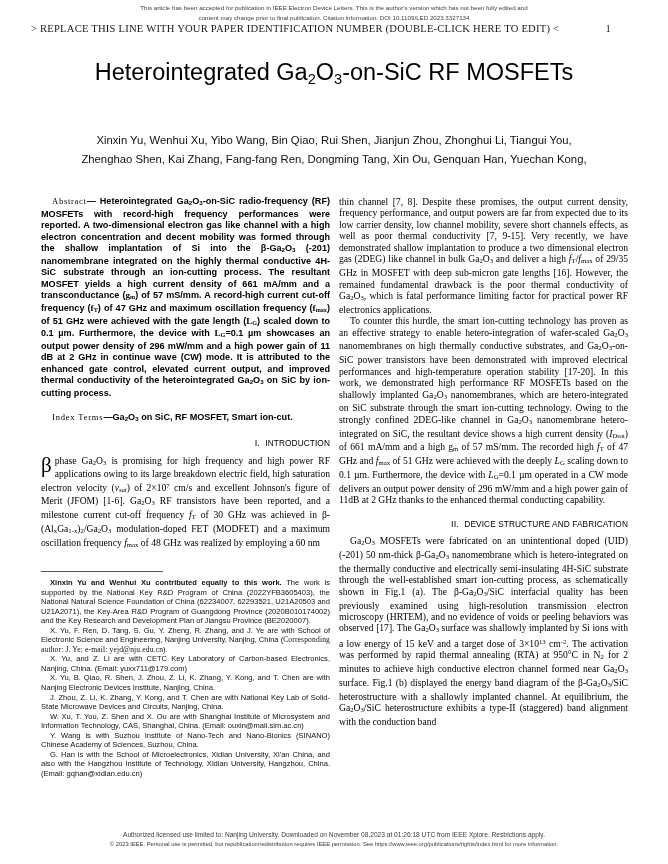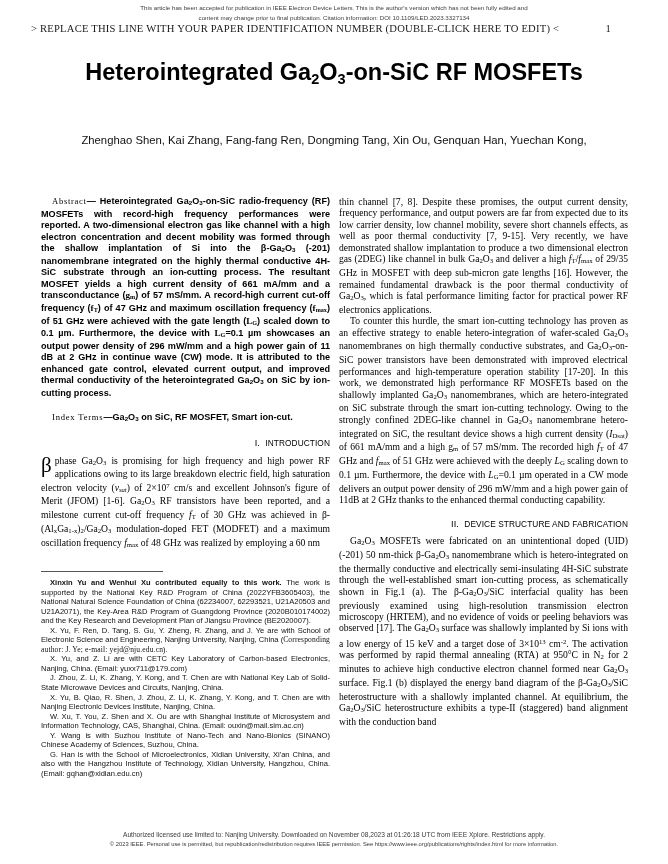--- a/index.html
+++ b/index.html
@@ -52,21 +52,21 @@
 
   
   .title {
     position: absolute;
     left: 34px; top: 56px;
     width: 600px;
     text-align: center;
     font-family: "Liberation Sans", sans-serif;
     font-size: 23.5px;
     line-height: 32px;
-    font-weight: 700;
+    font-weight: 400;
     color: #000;
   }
   .title sub { font-size: 0.62em; vertical-align: -0.25em; }
   .sm { font-size: 0.86em; }
 
   
   .authors {
     position: absolute;
     left: 46px; top: 131px;
     width: 576px;
@@ -203,42 +203,43 @@
   <div class="runhead">
     <span class="pageno">1</span>
     <span>&gt; REPLACE THIS LINE WITH YOUR PAPER IDENTIFICATION NUMBER (DOUBLE-CLICK HERE TO EDIT) &lt;</span>
   </div>
 
   <div class="title">
     <div><span>Heterointegrated Ga</span><sub>2</sub><span>O</span><sub>3</sub><span>-on-SiC RF MOSFETs</span></div>
   </div>
 
   <div class="authors">
+    <div>Xinxin Yu, Wenhui Xu, Yibo Wang, Bin Qiao, Rui Shen, Jianjun Zhou, Zhonghui Li, Tiangui You,</div>
     <div>Zhenghao Shen, Kai Zhang, Fang-fang Ren, Dongming Tang, Xin Ou, Genquan Han, Yuechan Kong,</div>
   </div>
 
   <div class="col col-left">
 
     <p class="abstract"><span class="lead">Abstract</span><span>— Heterointegrated Ga<sub>2</sub>O<sub>3</sub>-on-SiC radio-frequency (RF) MOSFETs with record-high frequency performances were reported. A two-dimensional electron gas like channel with a high electron concentration and decent mobility was formed through the shallow implantation of Si into the β-Ga<sub>2</sub>O<sub>3</sub> (-201) nanomembrane integrated on the highly thermal conductive 4H-SiC substrate through an ion-cutting process. The resultant MOSFET yields a high current density of 661 mA/mm and a transconductance (<span class="vr">g<sub>m</sub></span>) of 57 mS/mm. A record-high current cut-off frequency (<span class="vr">f<sub>T</sub></span>) of 47 GHz and maximum oscillation frequency (<span class="vr">f<sub>max</sub></span>) of 51 GHz were achieved with the gate length (<span class="vr">L<sub>G</sub></span>) scaled down to 0.1 µm. Furthermore, the device with <span class="vr">L<sub>G</sub></span>=0.1 µm showcases an output power density of 296 mW/mm and a high power gain of 11 dB at 2 GHz in continue wave (CW) mode. It is attributed to the enhanced gate control, elevated current output, and improved thermal conductivity of the heterointegrated Ga<sub>2</sub>O<sub>3</sub> on SiC by ion-cutting process.</span></p>
 
     <p class="indexterms"><span class="lead">Index Terms</span><span>—Ga<sub>2</sub>O<sub>3</sub> on SiC, RF MOSFET, Smart ion-cut.</span></p>
 
     <div class="sec-head"><span>I.</span>&nbsp;&nbsp;<span class="smallcaps">INTRODUCTION</span></div>
 
     <p class="body nodent dropcap-wrap"><span class="dropcap">β</span><span>phase Ga<sub>2</sub>O<sub>3</sub> is promising for high frequency and high power RF applications owing to its large breakdown electric field, high saturation electron velocity (<i>v</i><sub><i>sat</i></sub>) of 2×10<sup>7</sup> cm/s and excellent Johnson's figure of Merit (JFOM) [1-6]. Ga<sub>2</sub>O<sub>3</sub> RF transistors have been reported, and a milestone current cut-off frequency <i>f</i><sub>T</sub> of 30 GHz was achieved in β-(Al<sub>x</sub>Ga<sub>1-x</sub>)<sub>2</sub>/Ga<sub>2</sub>O<sub>3</sub> modulation-doped FET (MODFET) and a maximum oscillation frequency <i>f</i><sub>max</sub> of 48 GHz was realized by employing a 60 nm</span></p>
   </div>
 
   <div class="rule"></div>
 
   <div class="footnotes">
     <p><b>Xinxin Yu and Wenhui Xu contributed equally to this work.</b><span> The work is supported by the National Key R&amp;D Program of China (2022YFB3605403), the National Natural Science Foundation of China (62234007, 62293521, U21A20503 and U21A2071), the Key-Area R&amp;D Program of Guangdong Province (2020B010174002) and the Key Research and Development Plan of Jiangsu Province (BE2020007).</span></p>
     <p><span>X. Yu, F. Ren, D. Tang, S. Gu, Y. Zheng, R. Zhang, and J. Ye  are with School of Electronic Science and Engineering, Nanjing University, Nanjing, China (</span><span class="serifnote">Corresponding author: J. Ye; e-mail: yejd@nju.edu.cn</span><span>).</span></p>
     <p>X. Yu, and Z. Li are with CETC Key Laboratory of Carbon-based Electronics, Nanjing, China. (Email: yuxx711@179.com)</p>
+    <p>X. Yu, B. Qiao, R. Shen, J. Zhou, Z. Li, K. Zhang, Y. Kong, and T. Chen are with Nanjing Electronic Devices Institute, Nanjing, China.</p>
     <p>J. Zhou, Z. Li, K. Zhang, Y. Kong, and T. Chen are with National Key Lab of Solid-State Microwave Devices and Circuits, Nanjing, China.</p>
-    <p>X. Yu, B. Qiao, R. Shen, J. Zhou, Z. Li, K. Zhang, Y. Kong, and T. Chen are with Nanjing Electronic Devices Institute, Nanjing, China.</p>
     <p>W. Xu, T. You, Z. Shen and X. Ou are with Shanghai Institute of Microsystem and Information Technology, CAS, Shanghai, China. (Email: ouxin@mail.sim.ac.cn)</p>
     <p>Y. Wang is with Suzhou Institute of Nano-Tech and Nano-Bionics (SINANO) Chinese Academy of Sciences, Suzhou, China.</p>
     <p>G. Han is with the School of Microelectronics, Xidian University, Xi'an China, and also with the Hangzhou Institute of Technology, Xidian University, Hangzhou, China. (Email: gqhan@xidian.edu.cn)</p>
   </div>
 
   <div class="col col-right">
 
     <p class="body nodent">thin channel [7, 8]. Despite these promises, the output current density, frequency performance, and output powers are far from expected due to its low carrier density, low channel mobility, severe short channels effects, as well as poor thermal conductivity [7, 9-15]. Very recently, we have demonstrated shallow implantation to produce a two dimensional electron gas (2DEG) like channel in bulk Ga<sub>2</sub>O<sub>3</sub> and deliver a high <i>f</i><sub>T</sub>/<i>f</i><sub>max</sub> of 29/35 GHz in MOSFET with deep sub-micron gate lengths [16]. However, the remained fundamental drawback is the poor thermal conductivity of Ga<sub>2</sub>O<sub>3</sub>, which is fatal performance limiting factor for practical power RF electronics applications.</p>
 
     <p class="body">To counter this hurdle, the smart ion-cutting technology has proven as an effective strategy to enable hetero-integration of wafer-scaled Ga<sub>2</sub>O<sub>3</sub> nanomembranes on high thermally conductive substrates, and Ga<sub>2</sub>O<sub>3</sub>-on-SiC power transistors have been demonstrated with improved electrical performances and high-temperature operation stability [17-20]. In this work, we demonstrated high performance RF MOSFETs based on the shallowly implanted Ga<sub>2</sub>O<sub>3</sub> nanomembranes, which are hetero-integrated on SiC substrate through the smart ion-cutting technology. Owing to the strongly confined 2DEG-like channel in Ga<sub>2</sub>O<sub>3</sub> nanomembrane hetero-integrated on SiC, the resultant device shows a high current density (<i>I</i><sub>Dsat</sub>) of 661 mA/mm and a high g<sub>m</sub> of 57 mS/mm. The recorded high <i>f</i><sub>T</sub> of 47 GHz and <i>f</i><sub>max</sub> of 51 GHz were achieved with the deeply <i>L</i><sub>G</sub> scaling down to 0.1 µm. Furthermore, the device with <i>L</i><sub>G</sub>=0.1 µm operated in a CW mode delivers an output power density of 296 mW/mm and a high power gain of 11dB at 2 GHz thanks to the enhanced thermal conducting capability.</p>

